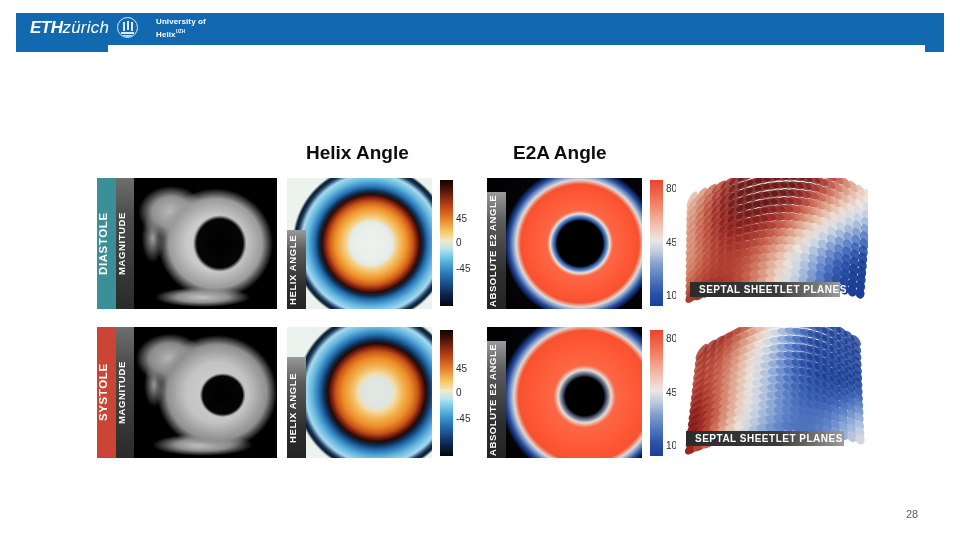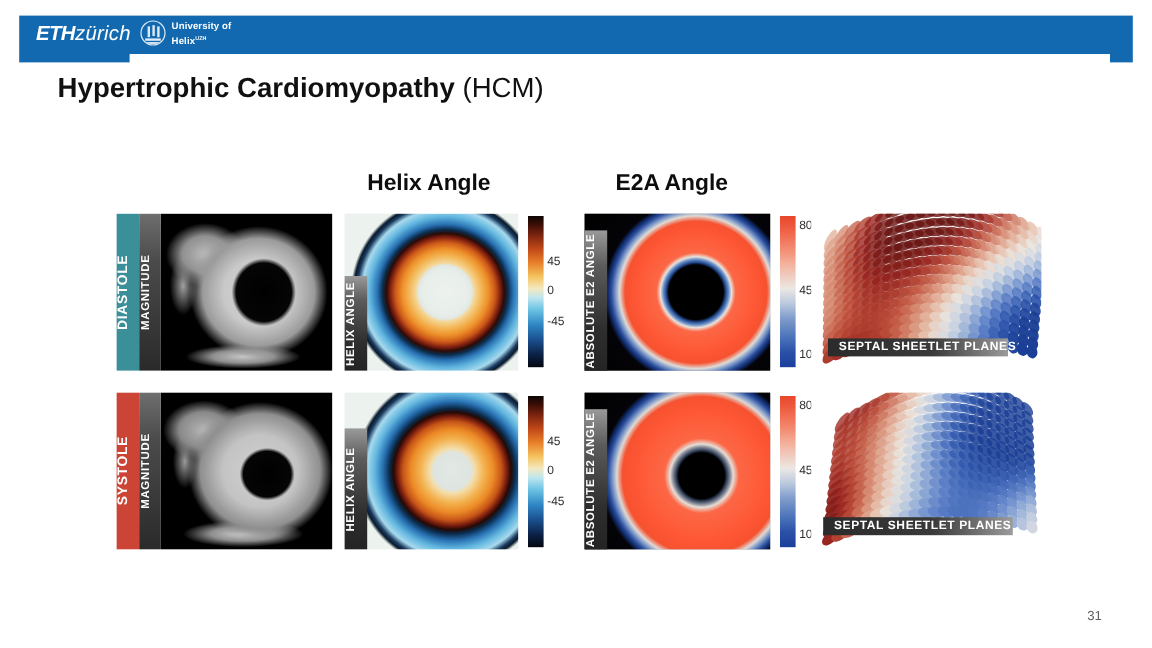--- a/index.html
+++ b/index.html
@@ -31,21 +31,21 @@
     white-space: nowrap; line-height: 20px;
   }
   .eth-logo .eth {
     font-weight: bold; font-style: italic; letter-spacing: -0.5px;
   }
   .eth-logo .zurich {
     font-style: italic; font-weight: 400;
   }
   .uzh-wrap {
     position: absolute; left: 117px; top: 17px;
-    display: flex; align-items: center; gap: 5px;
+    display: flex; align-items: center; gap: 18px;
   }
   .uzh-seal {
     width: 21px; height: 21px; border-radius: 50%;
     border: 1.6px solid #dfeaf4;
     position: relative; overflow: hidden;
     background: #1269b0;
   }
   .uzh-seal::before {
     content: ""; position: absolute; left: 50%; top: 3px;
     transform: translateX(-50%);
@@ -220,24 +220,20 @@
   </div>
 
   <div class="uzh-wrap">
     <div class="uzh-seal"></div>
     <div class="uzh-text">
       <div>University of</div>
       <div><span>Helix</span><sup>UZH</sup></div>
     </div>
   </div>
 
-  <div class="slide-title">
-    <span class="b">Hypertrophic Cardiomyopathy</span>
-    <span class="n">(HCM)</span>
-  </div>
 
   <div class="col-head" id="head-helix">Helix Angle</div>
   <div class="col-head" id="head-e2a">E2A Angle</div>
 
   <div class="panel" style="left:97px; top:178px; width:180px; height:131px;">
     <div class="mag-img"></div>
     <div class="phase-strip diastole">
       <span class="vlabel">DIASTOLE</span>
     </div>
     <div class="mag-strip">
@@ -1019,15 +1015,15 @@
           <ellipse cx="152.00" cy="103.62" rx="6.07" ry="4.50" transform="rotate(46.5 152.00 103.62)" fill="rgb(104,137,202)" opacity="1.00"></ellipse>
           <ellipse cx="160.00" cy="105.41" rx="5.93" ry="4.50" transform="rotate(51.3 160.00 105.41)" fill="rgb(126,155,208)" opacity="1.00"></ellipse>
           <ellipse cx="168.00" cy="107.47" rx="5.79" ry="4.50" transform="rotate(56.2 168.00 107.47)" fill="rgb(153,177,216)" opacity="1.00"></ellipse>
           <ellipse cx="176.00" cy="109.74" rx="5.64" ry="4.50" transform="rotate(61.1 176.00 109.74)" fill="rgb(182,197,221)" opacity="1.00"></ellipse>
           <ellipse cx="184.00" cy="112.18" rx="5.50" ry="4.50" transform="rotate(66.0 184.00 112.18)" fill="rgb(209,214,224)" opacity="1.00"></ellipse>
         </g>
     </svg>
     <div class="sheet-caption" style="left:10px; bottom:12px; width:158px;">SEPTAL SHEETLET PLANES</div>
   </div>
 
-  <div class="page-num">31</div>
+  <div class="page-num">28</div>
 
 </div>
 
 </body></html>

